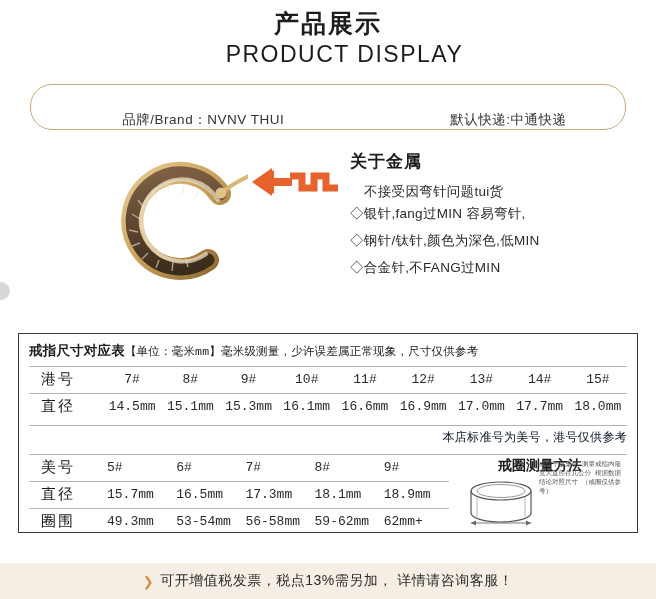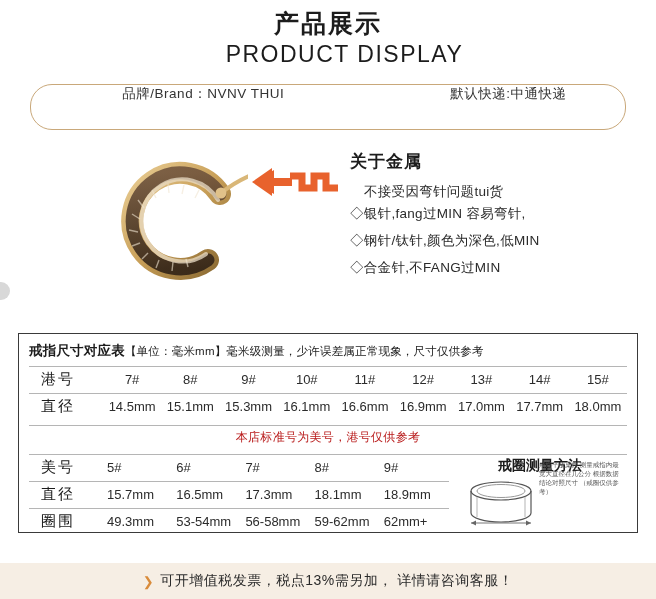--- a/index.html
+++ b/index.html
@@ -37,21 +37,21 @@
     padding-left: 33px;
   }
 
   
   .brand-bar {
     margin: 14px 30px 0 30px;
     height: 44px;
     border: 1px solid #c9a87a;
     border-radius: 22px;
     display: flex;
-    align-items: flex-start;
+    align-items: flex-end;
     font-size: 13.5px;
     color: #333;
     gap: 16px;
   }
   .brand-bar .brand-left {
     flex: 0 0 58%;
     text-align: center;
     letter-spacing: 0.5px;
   }
   .brand-bar .brand-right {
@@ -110,20 +110,21 @@
   }
 
   
   .size-box {
     margin: 6px 18px 0 18px;
     border: 1px solid #3a3a3a;
     padding: 8px 10px 10px 10px;
     position: relative;
     height: 200px;
     box-sizing: border-box;
+    font-family: Liberation Mono, monospace;
   }
   .size-heading {
     font-size: 13.5px;
     font-weight: bold;
     color: #1c1c1c;
     letter-spacing: 0.2px;
     white-space: nowrap;
   }
   .size-heading .small {
     font-weight: normal;
@@ -153,23 +154,23 @@
   }
   .tbl td.val {
     text-align: center;
   }
   .tbl tr.sep td {
     border-bottom: 1px solid #b5b5b5;
     padding: 0;
     height: 1px;
   }
   .note-center {
-    text-align: center;
+    text-align: right;
     font-size: 12px;
-    color: #b91c1c;
+    color: #0f172a;
     padding: 3px 0 2px 0;
     letter-spacing: 0.3px;
   }
   .us-wrap {
     display: flex;
   }
   .us-left {
     flex: 0 0 420px;
   }
   .us-right {

